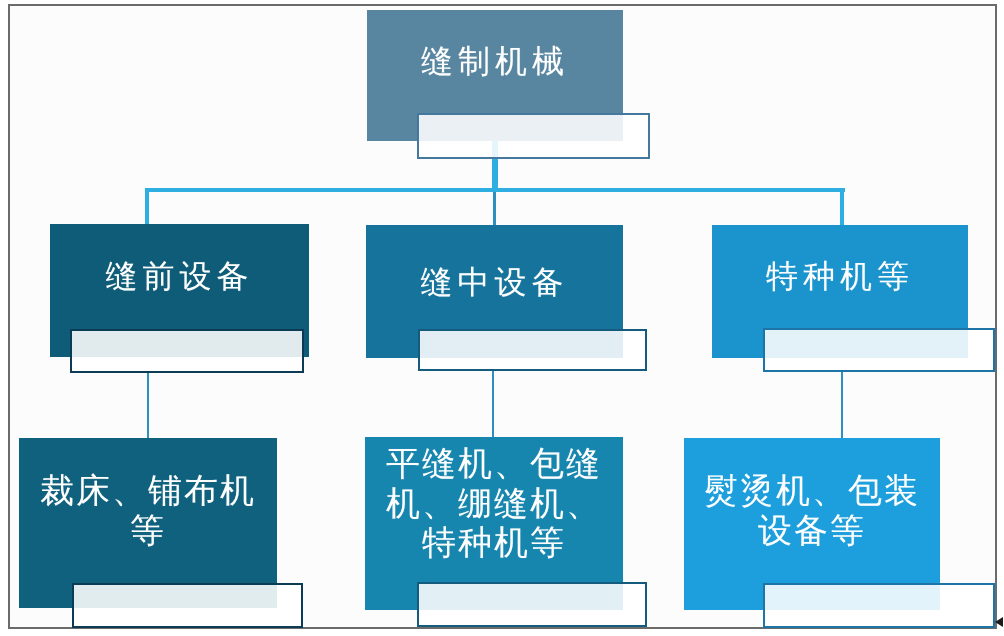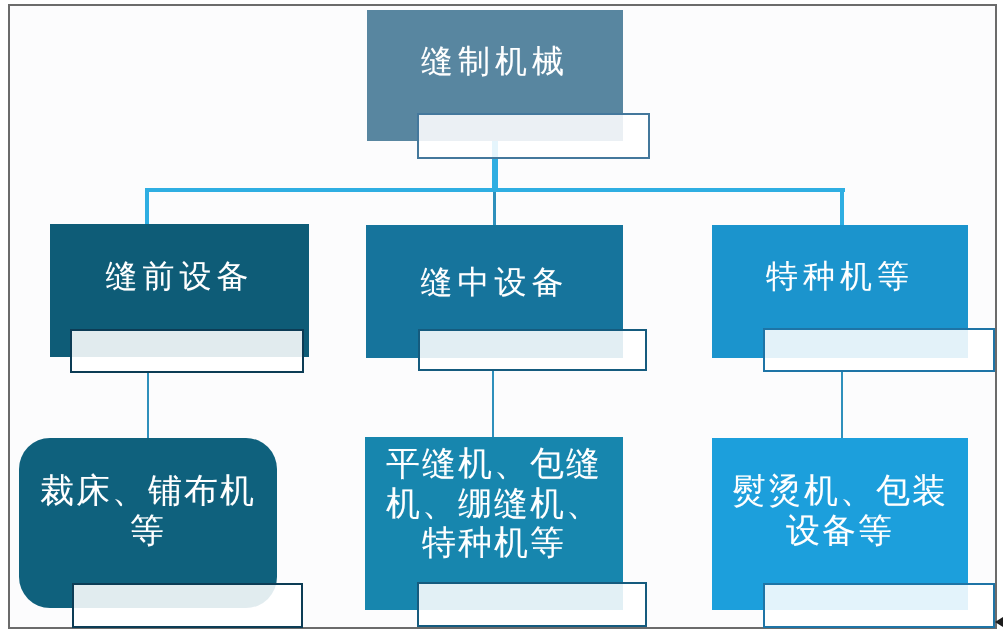--- a/index.html
+++ b/index.html
@@ -54,21 +54,21 @@
   <div class="node" style="left: 367px; top: 10px; width: 256px; height: 131px; padding-bottom: 28px; z-index: 2; background-color: rgb(88, 134, 160);">
     <div class="label header-label" style="color: rgb(255, 255, 255);">缝制机械</div>
   </div>
   <div class="bar" style="left: 417px; top: 113px; width: 233px; height: 46px; z-index: 3; background-color: rgba(255, 255, 255, 0.88); border-color: rgb(68, 120, 156);"></div>
 
   <div class="node" style="left: 18px; top: 224px; width: 259px; height: 133px; padding-bottom: 28px; z-index: 2; background-color: rgb(14, 92, 119); margin-left: 32px;">
     <div class="label header-label" style="color: rgb(255, 255, 255);">缝前设备</div>
   </div>
   <div class="bar" style="left: 70px; top: 329px; width: 234px; height: 44px; z-index: 3; background-color: rgba(255, 255, 255, 0.88); border-color: rgb(12, 60, 85);"></div>
 
-  <div class="node" style="left: 19px; top: 438px; width: 258px; height: 170px; padding-bottom: 25px; z-index: 2; background-color: rgb(15, 97, 125); border-radius: 31px;">
+  <div class="node" style="left: 19px; top: 438px; width: 258px; height: 170px; padding-bottom: 25px; z-index: 2; background-color: rgb(15, 97, 125);">
     <div class="label detail-label" style="color: rgb(255, 255, 255);">裁床、铺布机
 等</div>
   </div>
   <div class="bar" style="left: 72px; top: 583px; width: 231px; height: 45px; z-index: 3; background-color: rgba(255, 255, 255, 0.88); border-color: rgb(12, 60, 85);"></div>
 
   <div class="node" style="left: 366px; top: 225px; width: 257px; height: 133px; padding-bottom: 18px; z-index: 2; background-color: rgb(22, 116, 156); text-align: right;">
     <div class="label header-label" style="color: rgb(255, 255, 255);">缝中设备</div>
   </div>
   <div class="bar" style="left: 418px; top: 329px; width: 229px; height: 42px; z-index: 3; background-color: rgba(255, 255, 255, 0.88); border-color: rgb(21, 91, 126);"></div>
 
@@ -77,21 +77,21 @@
 机、绷缝机、
 特种机等</div>
   </div>
   <div class="bar" style="left: 417px; top: 582px; width: 230px; height: 45px; z-index: 3; background-color: rgba(255, 255, 255, 0.88); border-color: rgb(21, 91, 126);"></div>
 
   <div class="node" style="left: 712px; top: 225px; width: 256px; height: 133px; padding-bottom: 30px; z-index: 2; background-color: rgb(27, 148, 205);">
     <div class="label header-label" style="color: rgb(255, 255, 255);">特种机等</div>
   </div>
   <div class="bar" style="left: 763px; top: 328px; width: 232px; height: 44px; z-index: 3; background-color: rgba(255, 255, 255, 0.88); border-color: rgb(30, 116, 166);"></div>
 
-  <div class="node" style="left: 712px; top: 438px; width: 256px; height: 172px; padding-bottom: 27px; z-index: 2; background-color: rgb(28, 159, 220);">
+  <div class="node" style="left: 684px; top: 438px; width: 256px; height: 172px; padding-bottom: 27px; z-index: 2; background-color: rgb(28, 159, 220);">
     <div class="label detail-label" style="color: rgb(255, 255, 255);">熨烫机、包装
 设备等</div>
   </div>
   <div class="bar" style="left: 763px; top: 583px; width: 232px; height: 45px; z-index: 3; background-color: rgba(255, 255, 255, 0.88); border-color: rgb(30, 116, 166);"></div>
 
   <div class="cursor-mark" style="left:995px;top:617px;z-index:4;"></div>
 
 </div>
 
 </body></html>

